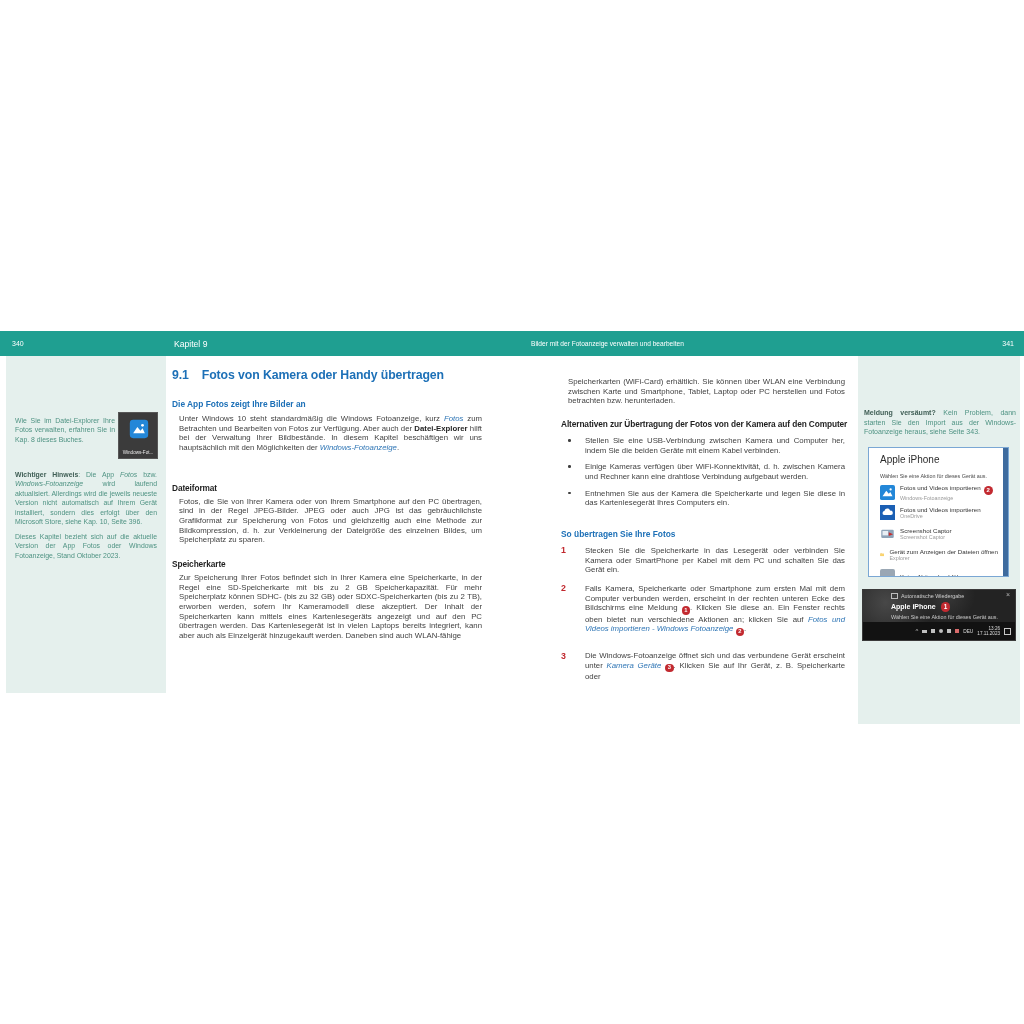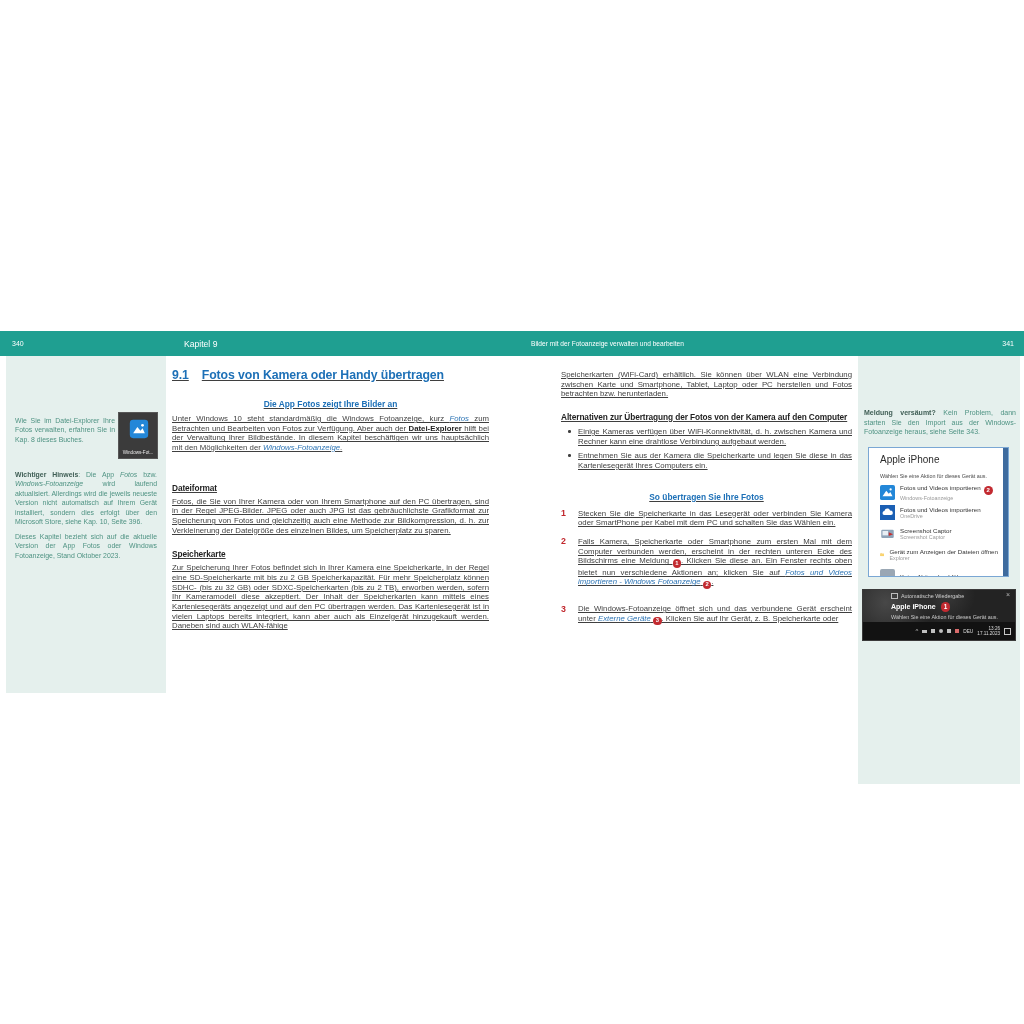--- a/index.html
+++ b/index.html
@@ -2,42 +2,42 @@
 <html><head>
 <meta charset="utf-8">
 <style>
   html,body{margin:0;padding:0;background:#ffffff;}
   #canvas{position:relative;width:1024px;height:1024px;background:#ffffff;overflow:hidden;
           font-family:"Liberation Sans",sans-serif;-webkit-font-smoothing:antialiased;}
   
   .header-bar{position:absolute;left:0;top:331px;width:1024px;height:25px;background:#1f9f91;}
   .header-bar span{position:absolute;color:#ffffff;top:0;height:25px;display:flex;align-items:center;}
   .hp-left{left:12px;font-size:7px;}
-  .hc{left:184px;font-size:8.6px;}
+  .hc{left:174px;font-size:8.6px;}
   .ht{left:531px;font-size:6.6px;}
   .hp-right{right:10px;font-size:7px;}
   
   .teal-block{position:absolute;background:#e5f0ed;}
   .tb-left{left:6px;top:356px;width:160px;height:337px;}
-  .tb-right{left:858px;top:356px;width:162px;height:428px;}
+  .tb-right{left:858px;top:356px;width:162px;height:368px;}
   .snote{position:absolute;font-size:6.9px;line-height:9.4px;color:#4f9383;text-align:justify;}
   .snote .b{font-weight:700;color:#3f5e55;}
   .snote .i{font-style:italic;}
   
   .tile{position:absolute;left:112px;top:56px;width:40px;height:47px;background:#3b3b3b;border:1px solid #565656;box-sizing:border-box;}
   .tile svg{position:absolute;left:10px;top:6px;}
   .tile-label{position:absolute;left:0;right:0;bottom:3px;text-align:center;font-size:4.6px;color:#e8e8e8;}
   
-  .col{position:absolute;color:#3f3f3f;text-decoration:underline;}
+  .col{position:absolute;color:#3f3f3f;}
   .col-left{left:172px;top:368px;width:317px;}
   .col-right{left:561px;top:370px;width:291px;}
   .h1{display:flex;gap:13px;color:#1d70b7;font-size:12.3px;font-weight:700;letter-spacing:-0.1px;}
-  .bluehead{color:#1d70b7;font-size:8.4px;font-weight:700;text-align:center;}
+  .bluehead{color:#1d70b7;font-size:8.4px;font-weight:700;}
   .blackhead{color:#1f1f1f;font-size:8.3px;font-weight:700;letter-spacing:-0.1px;}
-  .p{font-size:7.8px;line-height:9.65px;text-align:justify;margin:0;}
+  .p{font-size:7.8px;line-height:9.65px;text-align:justify;margin:7px;}
   .link{font-style:italic;color:#2e75b5;}
   .bold{font-weight:700;color:#1f1f1f;}
   .badge{display:inline-flex;align-items:center;justify-content:center;width:8.5px;height:8.5px;border-radius:50%;
          background:#c22a30;color:#fff;font-size:5.8px;font-weight:700;vertical-align:-1.5px;font-style:normal;}
   .bullet{position:relative;padding-left:17px;margin-top:5px;}
   .dot{position:absolute;left:7px;top:3px;width:2.6px;height:2.6px;border-radius:50%;background:#3f3f3f;}
   .step{position:relative;padding-left:17px;}
   .step-num{position:absolute;left:0;top:-0.5px;color:#c1272d;font-weight:700;font-size:8.8px;}
   .indent{padding-left:17px;}
   
@@ -109,39 +109,43 @@
     <div class="blackhead" style="margin-top:14px;">Speicherkarte</div>
     <p class="p" style="margin-top:4px;">Zur Speicherung Ihrer Fotos befindet sich in Ihrer Kamera eine Speicherkarte, in der Regel eine SD-Speicherkarte mit bis zu 2 GB Speicherkapazität. Für mehr Speicherplatz können SDHC- (bis zu 32 GB) oder SDXC-Speicherkarten (bis zu 2 TB), erworben werden, sofern Ihr Kameramodell diese akzeptiert. Der Inhalt der Speicherkarten kann mittels eines Kartenlesegeräts angezeigt und auf den PC übertragen werden. Das Kartenlesegerät ist in vielen Laptops bereits integriert, kann aber auch als Einzelgerät hinzugekauft werden. Daneben sind auch WLAN-fähige</p>
   </div>
 
   <div class="col col-right">
     <p class="p">Speicherkarten (WiFi-Card) erhältlich. Sie können über WLAN eine Verbindung zwischen Karte und Smartphone, Tablet, Laptop oder PC herstellen und Fotos betrachten bzw. herunterladen.</p>
     <div class="blackhead" style="margin-top:13px;">Alternativen zur Übertragung der Fotos von der Kamera auf den Computer</div>
     <div style="margin-top:3px;">
       <div class="bullet">
         <span class="dot"></span>
+        <span class="p" style="display:block;">Stellen Sie eine USB-Verbindung zwischen Kamera und Computer her, indem Sie die beiden Geräte mit einem Kabel verbinden.</span>
+      </div>
+      <div class="bullet">
+        <span class="dot"></span>
         <span class="p" style="display:block;">Einige Kameras verfügen über WiFi-Konnektivität, d. h. zwischen Kamera und Rechner kann eine drahtlose Verbindung aufgebaut werden.</span>
       </div>
       <div class="bullet">
         <span class="dot"></span>
         <span class="p" style="display:block;">Entnehmen Sie aus der Kamera die Speicherkarte und legen Sie diese in das Kartenlesegerät Ihres Computers ein.</span>
       </div>
     </div>
     <div class="bluehead" style="margin-top:21px;">So übertragen Sie Ihre Fotos</div>
     <div class="step" style="margin-top:7px;">
       <span class="step-num">1</span>
-      <p class="p"><span>Stecken Sie die Speicherkarte in das Lesegerät oder verbinden Sie Kamera oder SmartPhone per Kabel mit dem PC und schalten Sie das Wählen ein.</span></p>
+      <p class="p"><span>Stecken Sie die Speicherkarte in das Lesegerät oder verbinden Sie Kamera oder SmartPhone per Kabel mit dem PC und schalten Sie das Gerät ein.</span></p>
     </div>
     <div class="step" style="margin-top:9px;">
       <span class="step-num">2</span>
       <p class="p"><span>Falls Kamera, Speicherkarte oder Smartphone zum ersten Mal mit dem Computer verbunden werden, erscheint in der rechten unteren Ecke des Bildschirms eine Meldung </span><span class="badge">1</span><span>. Klicken Sie diese an. Ein Fenster rechts oben bietet nun verschiedene Aktionen an; klicken Sie auf </span><span class="link">Fotos und Videos importieren - Windows Fotoanzeige</span><span> </span><span class="badge">2</span><span>.</span></p>
     </div>
     <div class="step" style="margin-top:15px;">
       <span class="step-num">3</span>
-      <p class="p"><span>Die Windows-Fotoanzeige öffnet sich und das verbundene Gerät erscheint unter </span><span class="link">Externe Geräte</span><span> </span><span class="badge">3</span><span>. Klicken Sie auf Ihr Gerät, z. B. Speicherkarte oder</span></p>
+      <p class="p"><span>Die Windows-Fotoanzeige öffnet sich und das verbundene Gerät erscheint unter </span><span class="link">Kamera Geräte</span><span> </span><span class="badge">3</span><span>. Klicken Sie auf Ihr Gerät, z. B. Speicherkarte oder</span></p>
     </div>
   </div>
 
   <div class="teal-block tb-right">
     <div class="snote" style="left:6px;top:52px;width:152px;font-size:7px;line-height:9.6px;"><span class="b">Meldung versäumt?</span><span> Kein Problem, dann starten Sie den Import aus der Windows-Fotoanzeige heraus, siehe Seite 343.</span></div>
 
     <div class="dialog">
       <div class="dlg-title">Apple iPhone</div>
       <div class="dlg-sub">Wählen Sie eine Aktion für dieses Gerät aus.</div>
 

